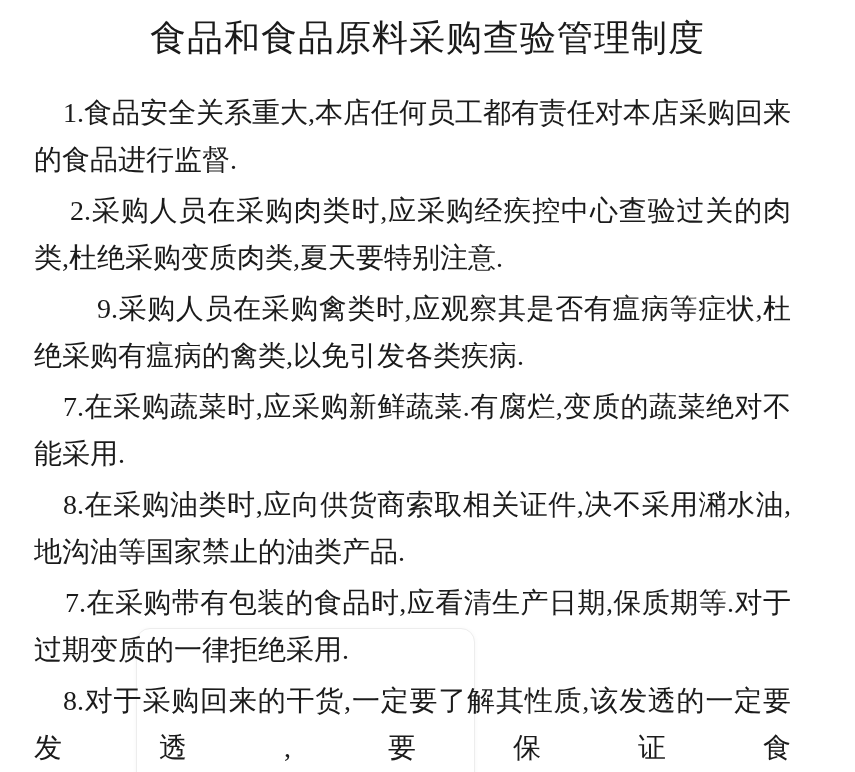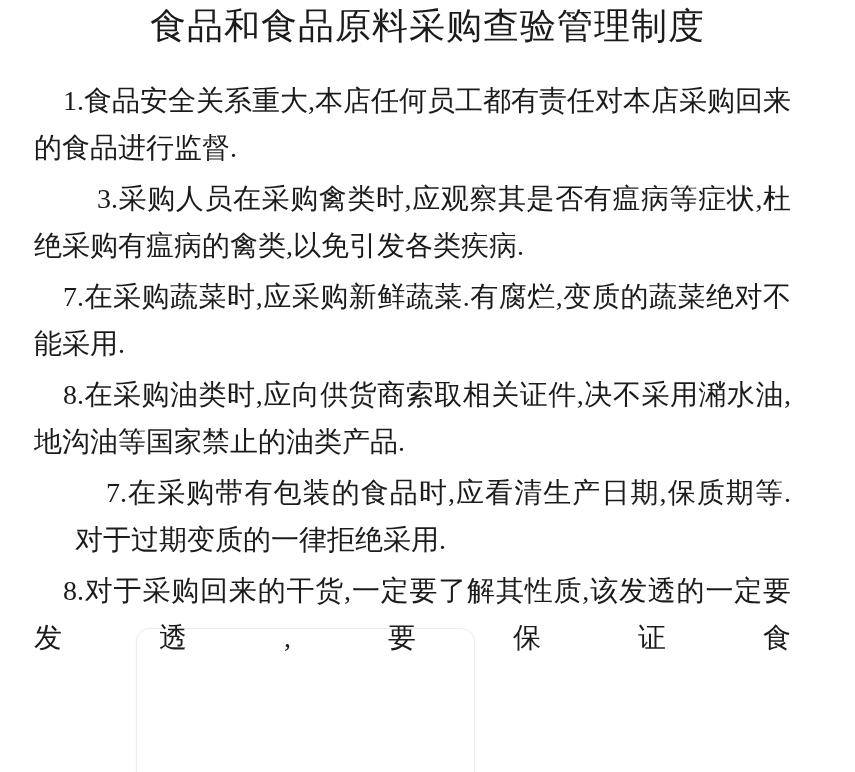--- a/index.html
+++ b/index.html
@@ -13,21 +13,21 @@
     height: 772px;
     background: #ffffff;
     overflow: hidden;
     font-family: "Liberation Serif", "DejaVu Serif", serif;
     color: #1b1b1b;
   }
   .doc-title {
     position: relative;
     z-index: 1;
     margin: 0;
-    padding-top: 5px;
+    padding-top: 17px;
     font-size: 36px;
     font-weight: 400;
     line-height: 42px;
     text-align: center;
     letter-spacing: 1px;
     white-space: nowrap;
   }
   .doc-body {
     position: relative;
     z-index: 1;
@@ -36,21 +36,21 @@
   }
   .para {
     margin: 0 0 4px 0;
     font-size: 28px;
     line-height: 47px;
     text-align: justify;
     text-indent: 29px;
   }
   .para--p2 { text-indent: 36px; }
   .para--p3 { text-indent: 63px; }
-  .para--p7 { text-indent: 31px; margin-left: 41px; }
+  .para--p7 { text-indent: 31px; }
   .para--stretch {
     text-align-last: justify;
   }
   .overlay-card {
     position: absolute;
     z-index: 0;
     left: 136px;
     top: 628px;
     width: 337px;
     height: 190px;
@@ -64,20 +64,21 @@
 <body>
 
 <div class="page">
 
   <div class="overlay-card"></div>
 
   <h1 class="doc-title">食品和食品原料采购查验管理制度</h1>
 
   <div class="doc-body">
     <p class="para">1.食品安全关系重大,本店任何员工都有责任对本店采购回来的食品进行监督.</p>
-    <p class="para para--p3">3.采购人员在采购禽类时,应观察其是否有瘟病等症状,杜绝采购有瘟病的禽类,以免引发各类疾病.</p>
+    <p class="para para--p2">2.采购人员在采购肉类时,应采购经疾控中心查验过关的肉类,杜绝采购变质肉类,夏天要特别注意.</p>
+    <p class="para para--p3">9.采购人员在采购禽类时,应观察其是否有瘟病等症状,杜绝采购有瘟病的禽类,以免引发各类疾病.</p>
     <p class="para">7.在采购蔬菜时,应采购新鲜蔬菜.有腐烂,变质的蔬菜绝对不能采用.</p>
     <p class="para">8.在采购油类时,应向供货商索取相关证件,决不采用潲水油,地沟油等国家禁止的油类产品.</p>
     <p class="para para--p7">7.在采购带有包装的食品时,应看清生产日期,保质期等.对于过期变质的一律拒绝采用.</p>
     <p class="para para--stretch">8.对于采购回来的干货,一定要了解其性质,该发透的一定要发透,要保证食</p>
   </div>
 
 </div>
 
 </body></html>

